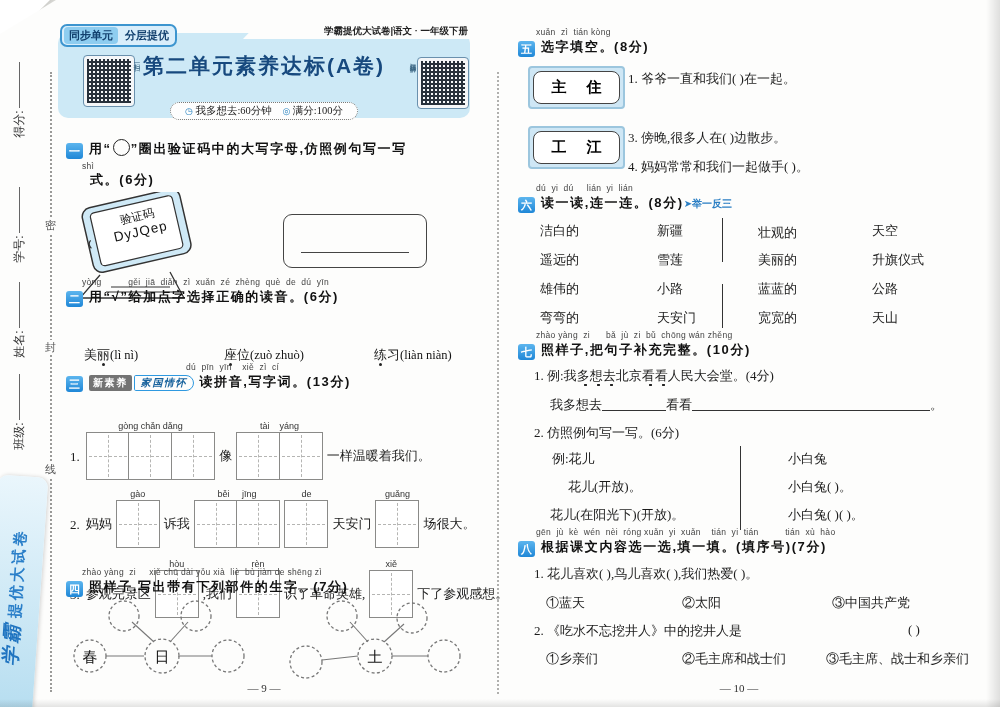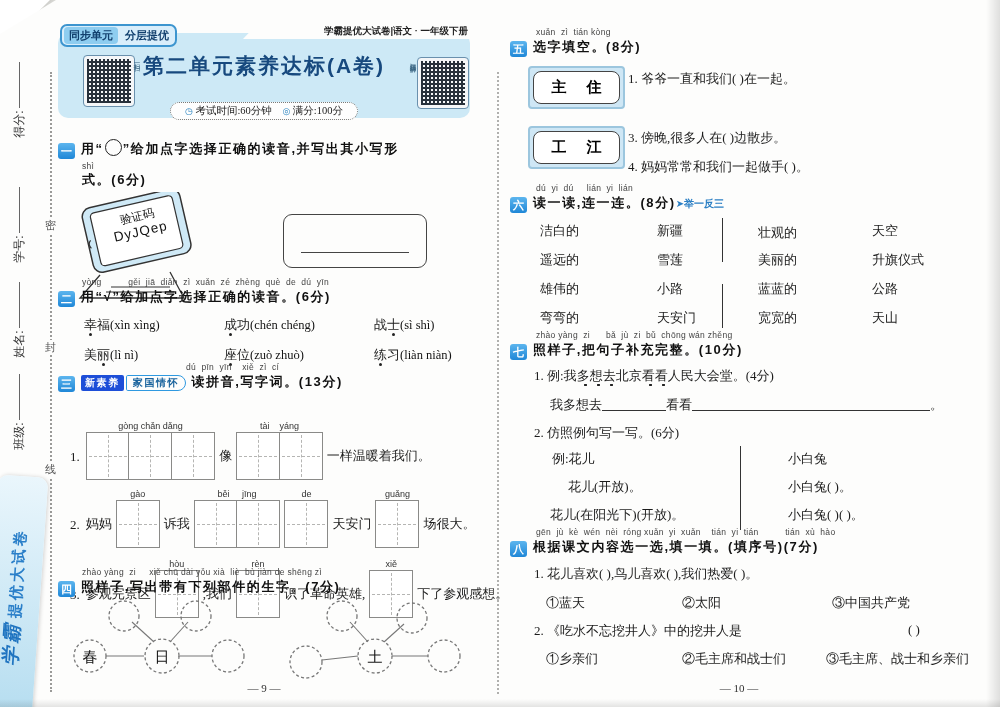--- a/index.html
+++ b/index.html
@@ -18,21 +18,21 @@
   .brandtext { position:absolute; left:50%; top:50%; transform:translate(-50%,-50%) rotate(-90deg); white-space:nowrap; color:#2a7fc9; font-weight:bold; font-size:15px; letter-spacing:3px; }
   .brandlogo { font-style:italic; font-size:19px; color:#1f74c0; font-family:"Liberation Serif",serif; margin-right:4px; }
 
   
   .page { position:absolute; top:0; height:707px; }
   .page-left { left:58px; width:412px; }
   .page-right { left:510px; width:458px; }
   .divider { position:absolute; left:497px; top:72px; height:622px; border-left:2px dotted #b0b0ae; }
 
   .pinyin { position:absolute; font-size:8.5px; color:#444; white-space:pre; letter-spacing:0.3px; }
-  .stem { position:absolute; font-size:13px; font-weight:bold; color:#111; letter-spacing:1.6px; white-space:nowrap; }
+  .stem { position:absolute; font-size:13px; font-weight:bold; color:#111; letter-spacing:1.6px; white-space:nowrap;margin-left:8px; }
   .qnum { display:inline-block; width:17px; height:16px; background:linear-gradient(#5cb5ee,#1f87d7); color:#fff; font-size:11px; font-weight:bold; text-align:center; line-height:16px; border-radius:3px; margin-right:6px; vertical-align:-2px; letter-spacing:0; }
   .kai { font-family:"Liberation Serif","DejaVu Serif",serif; font-size:13px; color:#1c1c1c; }
   .dots-under { background-image:radial-gradient(circle,#222 1.1px,transparent 1.3px); background-size:1em 4px; background-repeat:repeat-x; background-position:2px 100%; padding-bottom:4px; }
   .jiadian { position:relative; }
   .jiadian::after { content:""; position:absolute; left:50%; bottom:-4px; width:3px; height:3px; margin-left:-1.5px; background:#222; border-radius:50%; }
   .blank { display:inline-block; border-bottom:1.2px solid #333; height:12px; vertical-align:-2px; }
 
   
   .hdr-blue { position:absolute; left:0; top:33px; width:412px; height:85px; background:#cde9f6; border-radius:10px; }
   .badge { position:absolute; left:2px; top:24px; border:2px solid #3d95cf; border-radius:7px; background:#d9eefb; padding:1px 2px; display:flex; gap:3px; font-size:11px; font-weight:bold; color:#12406e; z-index:3; }
@@ -68,22 +68,22 @@
   .gridgroup { display:flex; flex-direction:column; align-items:center; }
   .gpy { font-size:9px; color:#333; white-space:pre; margin-bottom:1px;margin-top:23px; }
   .tian { display:flex; }
   .cell { width:42px; height:46px; border:1.3px solid #8a8a88; margin-left:-1.3px; position:relative; background:#fff; }
   .cell:first-child { margin-left:0; }
   .cell::before { content:""; position:absolute; left:2px; right:2px; top:50%; border-top:1px dashed #b5b5b3; }
   .cell::after { content:""; position:absolute; top:2px; bottom:2px; left:50%; border-left:1px dashed #b5b5b3; }
   .gtext { margin:0 4px 15px 4px; white-space:nowrap; }
   .gno { margin:0 6px 15px 0; }
 
-  .tag1 { display:inline-block; background:#1d4ed8; color:#fff; font-size:10px; font-weight:bold; padding:1px 4px; border-radius:2px; }
-  .tag2 { display:inline-block; border:1.2px solid #2f99e0; color:#18629c; font-size:10px; font-weight:bold; padding:0px 6px; border-radius:2px 9px 9px 2px; margin-left:2px; }
+  .tag1 { display:inline-block; background:#737373; color:#fff; font-size:10px; font-weight:bold; padding:1px 4px; border-radius:2px; }
+  .tag2 { display:inline-block; border:1.2px solid #2f99e0; color:#18629c; font-size:10px; font-weight:bold; padding:0px 6px; border-radius:2px 9px 9px 2px; margin-left:2px;font-style:italic; }
 
   
   .spider { position:absolute; }
   .spider circle { fill:none; stroke:#777; stroke-width:1.3; stroke-dasharray:3 2.4; }
   .spider line { stroke:#777; stroke-width:1.1; }
   .spider text { font-size:15px; fill:#111; font-family:"Liberation Serif",serif; }
 
   
   .choicebox { position:absolute; width:97px; height:43px; background:#cfe7f5; border:2px solid #9cc6de; border-radius:4px; padding:3px; box-sizing:border-box; }
   .choicebox .inner { width:100%; height:100%; background:#fff; border:1.4px solid #444; border-radius:8px; display:flex; align-items:center; justify-content:center; gap:20px; font-family:"Liberation Serif",serif; font-size:15px; font-weight:bold; box-sizing:border-box; }
@@ -136,27 +136,27 @@
       <span class="b2">分层提优</span>
     </div>
     <div class="edition">学霸提优大试卷|语文 · 一年级下册</div>
     <div class="qr" style="left:26px;top:56px"></div>
     <div class="qrcap" style="left:74px;top:58px">扫一扫</div>
     <div class="qr" style="left:360px;top:58px"></div>
     <div class="qrcap" style="left:350px;top:58px">视频讲解</div>
     <div class="title">第二单元素养达标(A卷)</div>
     <div class="infobox">
       <span class="infoicon">◷</span>
-      <span>考试时间:60分钟</span>
+      <span>我多想去:60分钟</span>
       &nbsp;&nbsp;
       <span class="infoicon">◎</span>
       <span>满分:100分</span>
     </div>
 
-    <div class="stem" style="left:0;top:139px"><span class="qnum">一</span><span>用“</span><span class="ring"></span><span>”给加点字选择正确的读音,并写出其小写形</span></div>
+    <div class="stem" style="left:0;top:139px"><span class="qnum">一</span><span>用“</span><span class="ring"></span><span>”圈出验证码中的大写字母,仿照例句写一写</span></div>
     <div class="pinyin" style="left:24px;top:161px">shì</div>
     <div class="stem" style="left:24px;top:171px">式。(6分)</div>
 
     <div class="tabletwrap">
       <svg width="150" height="112" viewBox="0 0 150 112">
         <g transform="rotate(-13 70 45)">
           <rect x="22" y="6" width="100" height="66" rx="9" fill="#cfe9f6" stroke="#333" stroke-width="1.5"></rect>
           <rect x="30" y="12" width="84" height="54" rx="4" fill="#fff" stroke="#333" stroke-width="1.2"></rect>
           <path d="M25 38 q-4 3 -1 8" fill="none" stroke="#333" stroke-width="1.2"></path>
         </g>
@@ -167,25 +167,20 @@
         <span class="t1">验证码</span>
         <span class="t2">DyJQep</span>
       </div>
     </div>
     <div class="ansbox">
         <span class="line"></span>
       </div>
 
     <div class="pinyin" style="left:24px;top:277px">yòng          gěi  jiā  diǎn  zì  xuǎn  zé  zhèng  què  de  dú  yīn</div>
     <div class="stem" style="left:0;top:288px"><span class="qnum">二</span><span>用“√”给加点字选择正确的读音。(6分)</span></div>
-    <div class="q2row" style="top:316px">
-      <span class="q2item kai" style="width:140px"><span></span><span class="jiadian">幸</span><span>福</span><span class="opts">(xìn  xìng)</span></span>
-      <span class="q2item kai" style="width:150px"><span></span><span class="jiadian">成</span><span>功</span><span class="opts">(chén  chéng)</span></span>
-      <span class="q2item kai"><span>战</span><span class="jiadian">士</span><span></span><span class="opts">(sì  shì)</span></span>
-    </div>
     <div class="q2row" style="top:346px">
       <span class="q2item kai" style="width:140px"><span>美</span><span class="jiadian">丽</span><span></span><span class="opts">(lì  nì)</span></span>
       <span class="q2item kai" style="width:150px"><span></span><span class="jiadian">座</span><span>位</span><span class="opts">(zuò  zhuò)</span></span>
       <span class="q2item kai"><span></span><span class="jiadian">练</span><span>习</span><span class="opts">(liàn  niàn)</span></span>
     </div>
 
     <div class="pinyin" style="left:128px;top:362px">dú  pīn  yīn    xiě  zì  cí</div>
     <div class="stem" style="left:0;top:373px"><span class="qnum">三</span><span class="tag1">新素养</span><span class="tag2">家国情怀</span> <span>读拼音,写字词。(13分)</span></div>
 
     <div class="gline" style="left:12px;top:398px">

